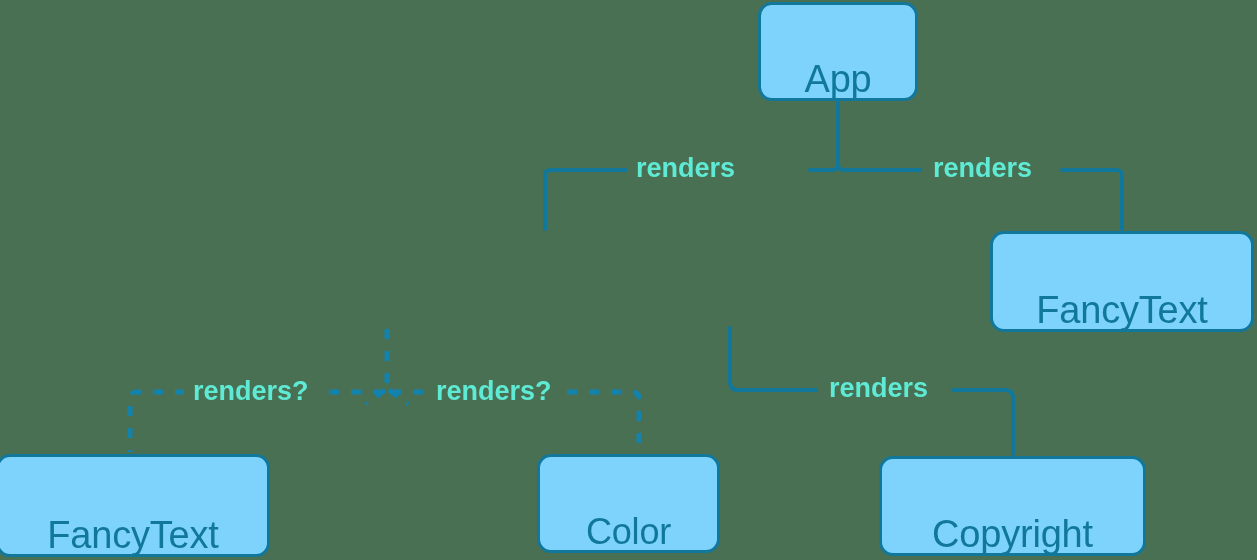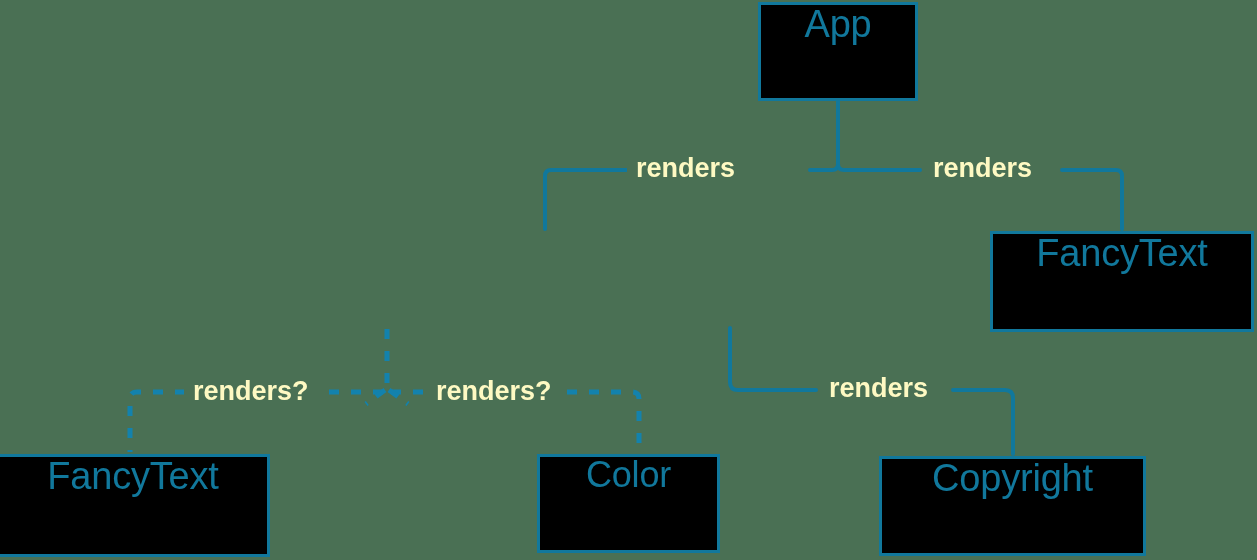--- a/index.html
+++ b/index.html
@@ -19,41 +19,41 @@
   #diagram-svg {
     position: absolute;
     inset: 0;
     width: 1257px;
     height: 560px;
     display: block;
   }
   .node-box {
     position: absolute;
     box-sizing: border-box;
-    background: #000000;
+    background: #7dd3fc;
     border: 3px solid #11789c;
-    border-radius: 0;
+    border-radius: 14px;
     display: flex;
-    align-items: flex-start;
+    align-items: flex-end;
     justify-content: center;
     z-index: 3;
   }
   .node-label {
     color: #11789c;
     font-family: "Liberation Sans", sans-serif;
     font-size: 38px;
     font-weight: 400;
     letter-spacing: -0.2px;
     white-space: nowrap;
     line-height: 1;
   }
   .node-label.small-label { font-size: 36px; }
   .edge-label {
     position: absolute;
-    color: #fef9c3;
+    color: #5eead4;
     font-family: "Liberation Sans", sans-serif;
     font-size: 27px;
     font-weight: 600;
     white-space: nowrap;
     background: #4a7054;
     padding: 0 9px;
     line-height: 1;
     z-index: 4;
   }
 </style>

